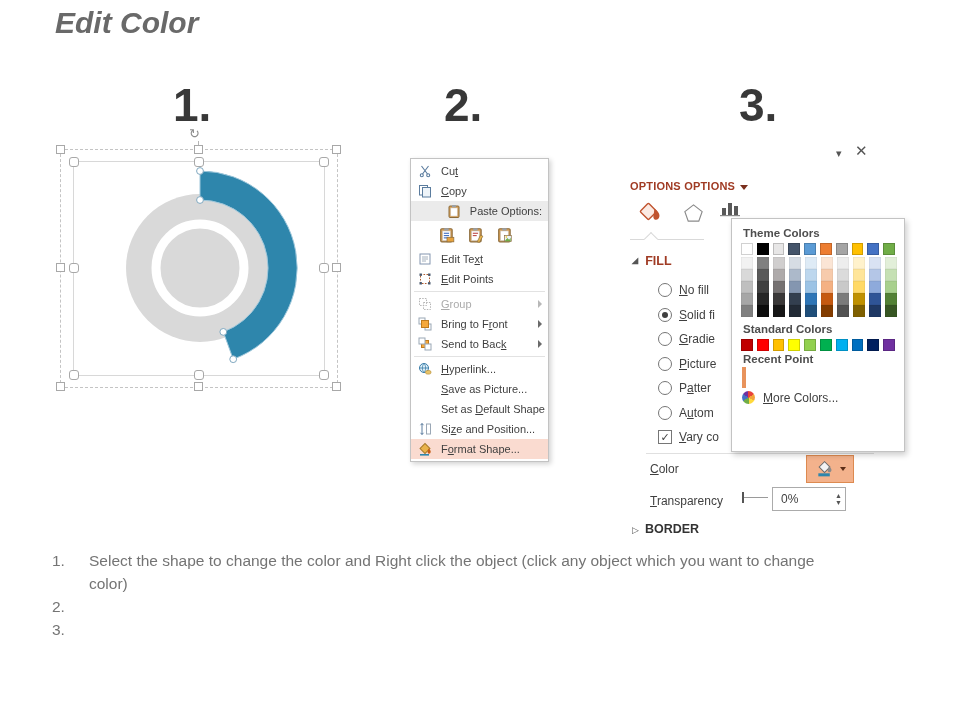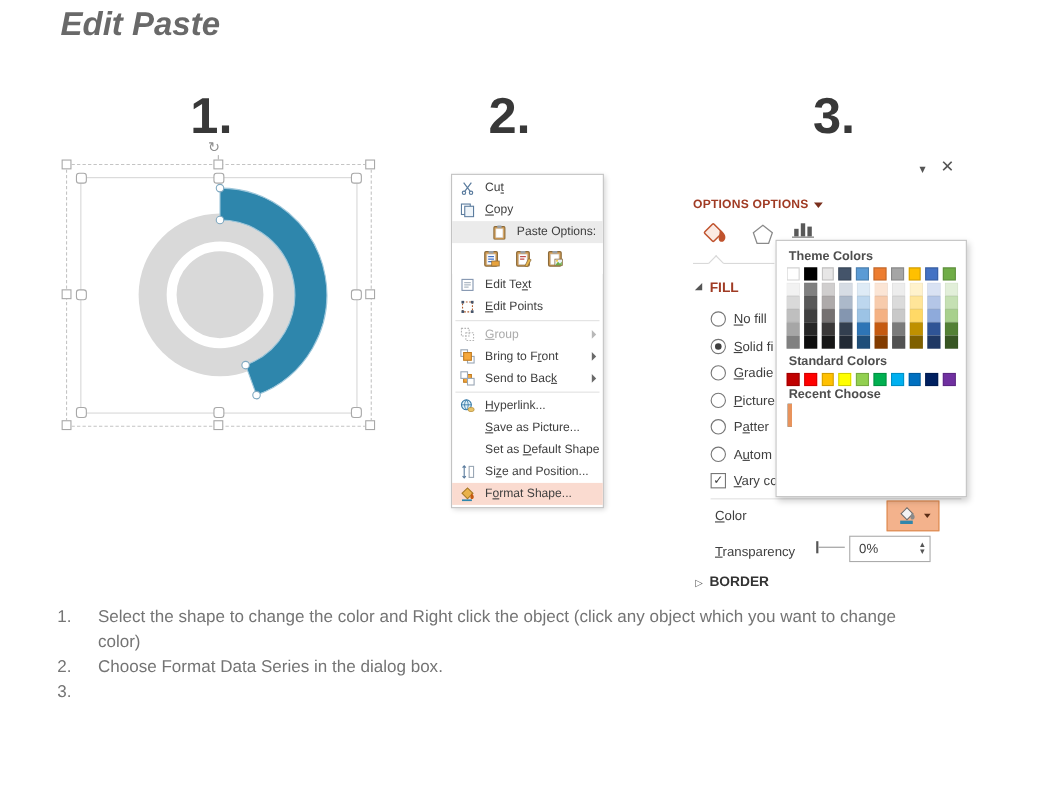--- a/index.html
+++ b/index.html
@@ -45,21 +45,21 @@
   .pane-close{left:855px;top:142px;font-size:15px;color:#555;}
   .series-opts{left:630px;top:180px;font-size:11px;font-weight:bold;color:#a03b24;letter-spacing:.2px;}
   .series-caret{display:inline-block;width:0;height:0;border-top:5px solid #7a2f1d;
     border-left:4px solid transparent;border-right:4px solid transparent;margin-left:5px;vertical-align:middle;}
   .tab-ico{cursor:pointer;}
   .tabline{left:630px;top:239px;width:74px;height:1px;background:#d9d9d9;}
   .tabnotch{left:646px;top:234px;width:9px;height:9px;background:#fff;border-left:1px solid #d9d9d9;border-top:1px solid #d9d9d9;transform:rotate(45deg);}
   .fill-hdr{left:632px;top:254px;font-size:12.5px;font-weight:bold;color:#a03b24;}
   .fill-hdr .tri{font-size:8px;color:#555;margin-right:7px;vertical-align:2px;}
   .opt-list{left:646px;top:278px;width:110px;}
-  .opt-row{height:24.5px;display:flex;align-items:center;font-size:12px;color:#3f3f3f;white-space:nowrap;}
+  .opt-row{height:24.5px;display:flex;align-items:center;font-size:12px;color:#3f3f3f;white-space:nowrap;margin-left:12px;}
   .radio{width:12px;height:12px;border:1px solid #767676;border-radius:50%;margin-right:7px;position:relative;background:#fff;flex:0 0 12px;}
   .radio.on::after{content:"";position:absolute;left:3px;top:3px;width:6px;height:6px;border-radius:50%;background:#3f3f3f;}
   .checkbox{width:12px;height:12px;border:1px solid #767676;margin-right:7px;position:relative;background:#fff;flex:0 0 12px;
     font-size:11px;line-height:12px;text-align:center;color:#3f3f3f;}
   .pane-sep{left:646px;top:453px;width:228px;height:1px;background:#e0e0e0;}
   .color-row-label{left:650px;top:462px;font-size:12px;color:#3f3f3f;}
   .color-btn{left:806px;top:455px;width:46px;height:26px;background:#f3b28c;border:1px solid #dd8a50;
     display:flex;align-items:center;justify-content:center;}
   .color-btn svg{width:21px;height:18px;}
   .color-btn .dd{width:0;height:0;border-top:4px solid #5c2d16;border-left:3.5px solid transparent;border-right:3.5px solid transparent;margin-left:4px;}
@@ -67,21 +67,21 @@
   .transp-thumb{left:742px;top:492px;width:2px;height:11px;background:#555;}
   .transp-track{left:744px;top:497px;width:24px;height:1px;background:#9a9a9a;}
   .transp-box{left:772px;top:487px;width:74px;height:24px;border:1px solid #ababab;background:#fff;
     font-size:12px;color:#3f3f3f;display:flex;align-items:center;padding-left:8px;box-sizing:border-box;}
   .spin{position:absolute;right:3px;top:0;height:22px;display:flex;flex-direction:column;justify-content:center;}
   .spin span{font-size:7px;color:#555;line-height:7px;text-align:center;}
   .border-hdr{left:632px;top:522px;font-size:12.5px;font-weight:bold;color:#333;}
   .border-hdr .tri{font-size:9px;color:#555;margin-right:6px;font-weight:normal;}
 
   
-  .popup{left:705px;top:218px;width:174px;height:234px;background:#fff;border:1px solid #c3c3c3;
+  .popup{left:731px;top:218px;width:174px;height:234px;background:#fff;border:1px solid #c3c3c3;
     box-shadow:2px 3px 6px rgba(0,0,0,.2);box-sizing:border-box;padding:6px 9px;z-index:5;}
   .pop-hdr{font-size:11.5px;font-weight:bold;color:#4e4e4e;margin:2px 0 4px 2px;}
   .swatch-row{display:flex;gap:4px;margin:0 0 2px 0;}
   .swatch{width:12px;height:12px;box-shadow:inset 0 0 0 1px rgba(0,0,0,.18);cursor:pointer;}
   .variant-grid{display:flex;gap:4px;margin:2px 0 6px 0;}
   .variant-col{display:flex;flex-direction:column;}
   .vcell{width:12px;height:12px;box-shadow:inset 0 0 0 0.5px rgba(0,0,0,.08);cursor:pointer;}
   .recent-swatch{width:13px;height:13px;border:2px solid #e8935c;margin:1px 0 4px 1px;cursor:pointer;}
   .pop-item{display:flex;align-items:center;height:21px;font-size:12px;color:#3f3f3f;cursor:pointer;}
   .pop-item .pico{width:15px;height:14px;margin-right:7px;display:flex;align-items:center;justify-content:center;}
@@ -94,21 +94,21 @@
   .ins-row{display:flex;margin-bottom:0.5px;}
   .ins-num{width:37px;flex:0 0 37px;}
   .ins-text{width:745px;}
   u{text-decoration:underline;}
 </style>
 </head>
 <body>
 
 <div id="stage">
 
-  <div class="abs page-title">Edit Paste</div>
+  <div class="abs page-title">Edit Color</div>
 
   <div class="abs step-num" style="left:173px;top:82px;">1.</div>
   <div class="abs step-num" style="left:444px;top:82px;">2.</div>
   <div class="abs step-num" style="left:739px;top:82px;">3.</div>
 
   <div class="abs rotate-glyph">↻</div>
   <div class="abs rotate-line"></div>
   <div class="abs sel-outer"></div>
   <div class="abs sel-inner"></div>
   <svg id="donut-svg" class="abs" width="250" height="213">
@@ -492,31 +492,36 @@
         <span class="swatch" style="background: rgb(255, 0, 0);"></span>
         <span class="swatch" style="background: rgb(255, 192, 0);"></span>
         <span class="swatch" style="background: rgb(255, 255, 0);"></span>
         <span class="swatch" style="background: rgb(146, 208, 80);"></span>
         <span class="swatch" style="background: rgb(0, 176, 80);"></span>
         <span class="swatch" style="background: rgb(0, 176, 240);"></span>
         <span class="swatch" style="background: rgb(0, 112, 192);"></span>
         <span class="swatch" style="background: rgb(0, 32, 96);"></span>
         <span class="swatch" style="background: rgb(112, 48, 160);"></span>
       </div>
-    <div class="pop-hdr">Recent Choose</div>
+    <div class="pop-hdr">Recent Point</div>
     <div id="recent-row"><span class="recent-swatch" style="background: rgb(46, 135, 172);"></span></div>
+    <div class="pop-item">
+      <span class="pico">
+          <span class="wheel"></span>
+        </span>
+      <span id="more-colors-slot"><u>M</u>ore Colors...</span>
+    </div>
   </div>
 
   <div id="instructions" class="abs instructions">
       <div class="ins-row">
         <span class="ins-num">1.</span>
         <span class="ins-text">Select the shape to change the color and Right click the object (click any object which you want to change color)</span>
       </div>
       <div class="ins-row">
         <span class="ins-num">2.</span>
-        <span class="ins-text">Choose Format Data Series in the dialog box.</span>
       </div>
       <div class="ins-row">
         <span class="ins-num">3.</span>
       </div>
     </div>
 
 </div>
 
 </body></html>

